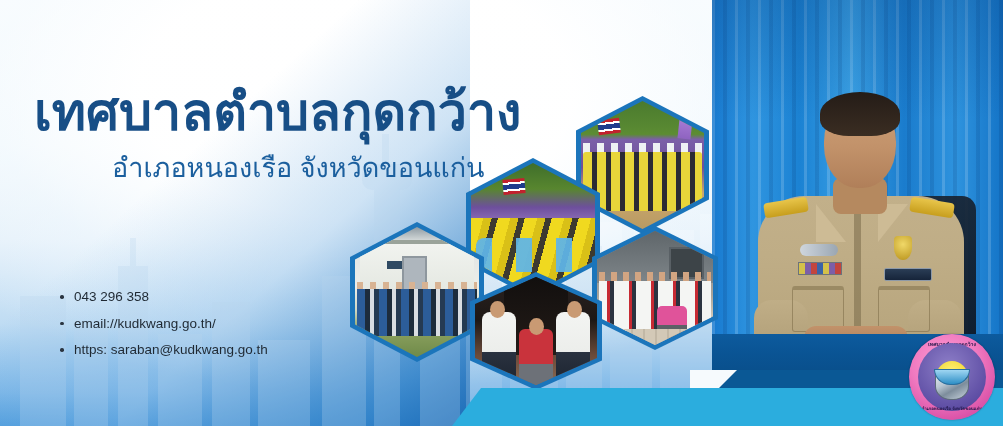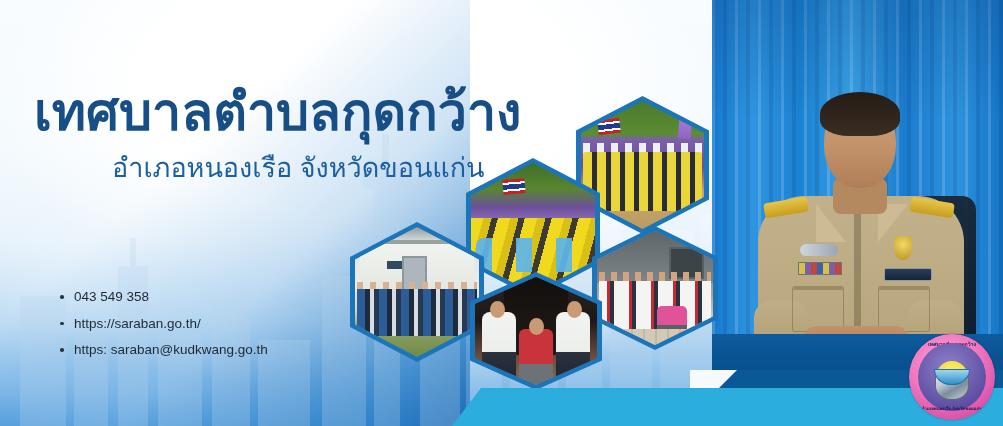--- a/index.html
+++ b/index.html
@@ -438,24 +438,24 @@
       <rect x="700" y="88" width="20" height="68"></rect>
       <rect x="498" y="110" width="18" height="46"></rect>
     </g>
   </svg>
 
   <div class="title">เทศบาลตำบลกุดกว้าง</div>
   <div class="subtitle">อำเภอหนองเรือ จังหวัดขอนแก่น</div>
 
   <ul class="contact-list">
     <li>
-      <span>043 549 358</span>
+      <span>043 296 358</span>
     </li>
     <li>
-      <span>https://saraban.go.th/</span>
+      <span>email://kudkwang.go.th/</span>
     </li>
     <li>
       <span>https: saraban@kudkwang.go.th</span>
     </li>
   </ul>
 
   <div class="photo-panel">
     <div class="curtain"></div>
     <div class="curtain-top-shade"></div>
     <div class="chair"></div>

